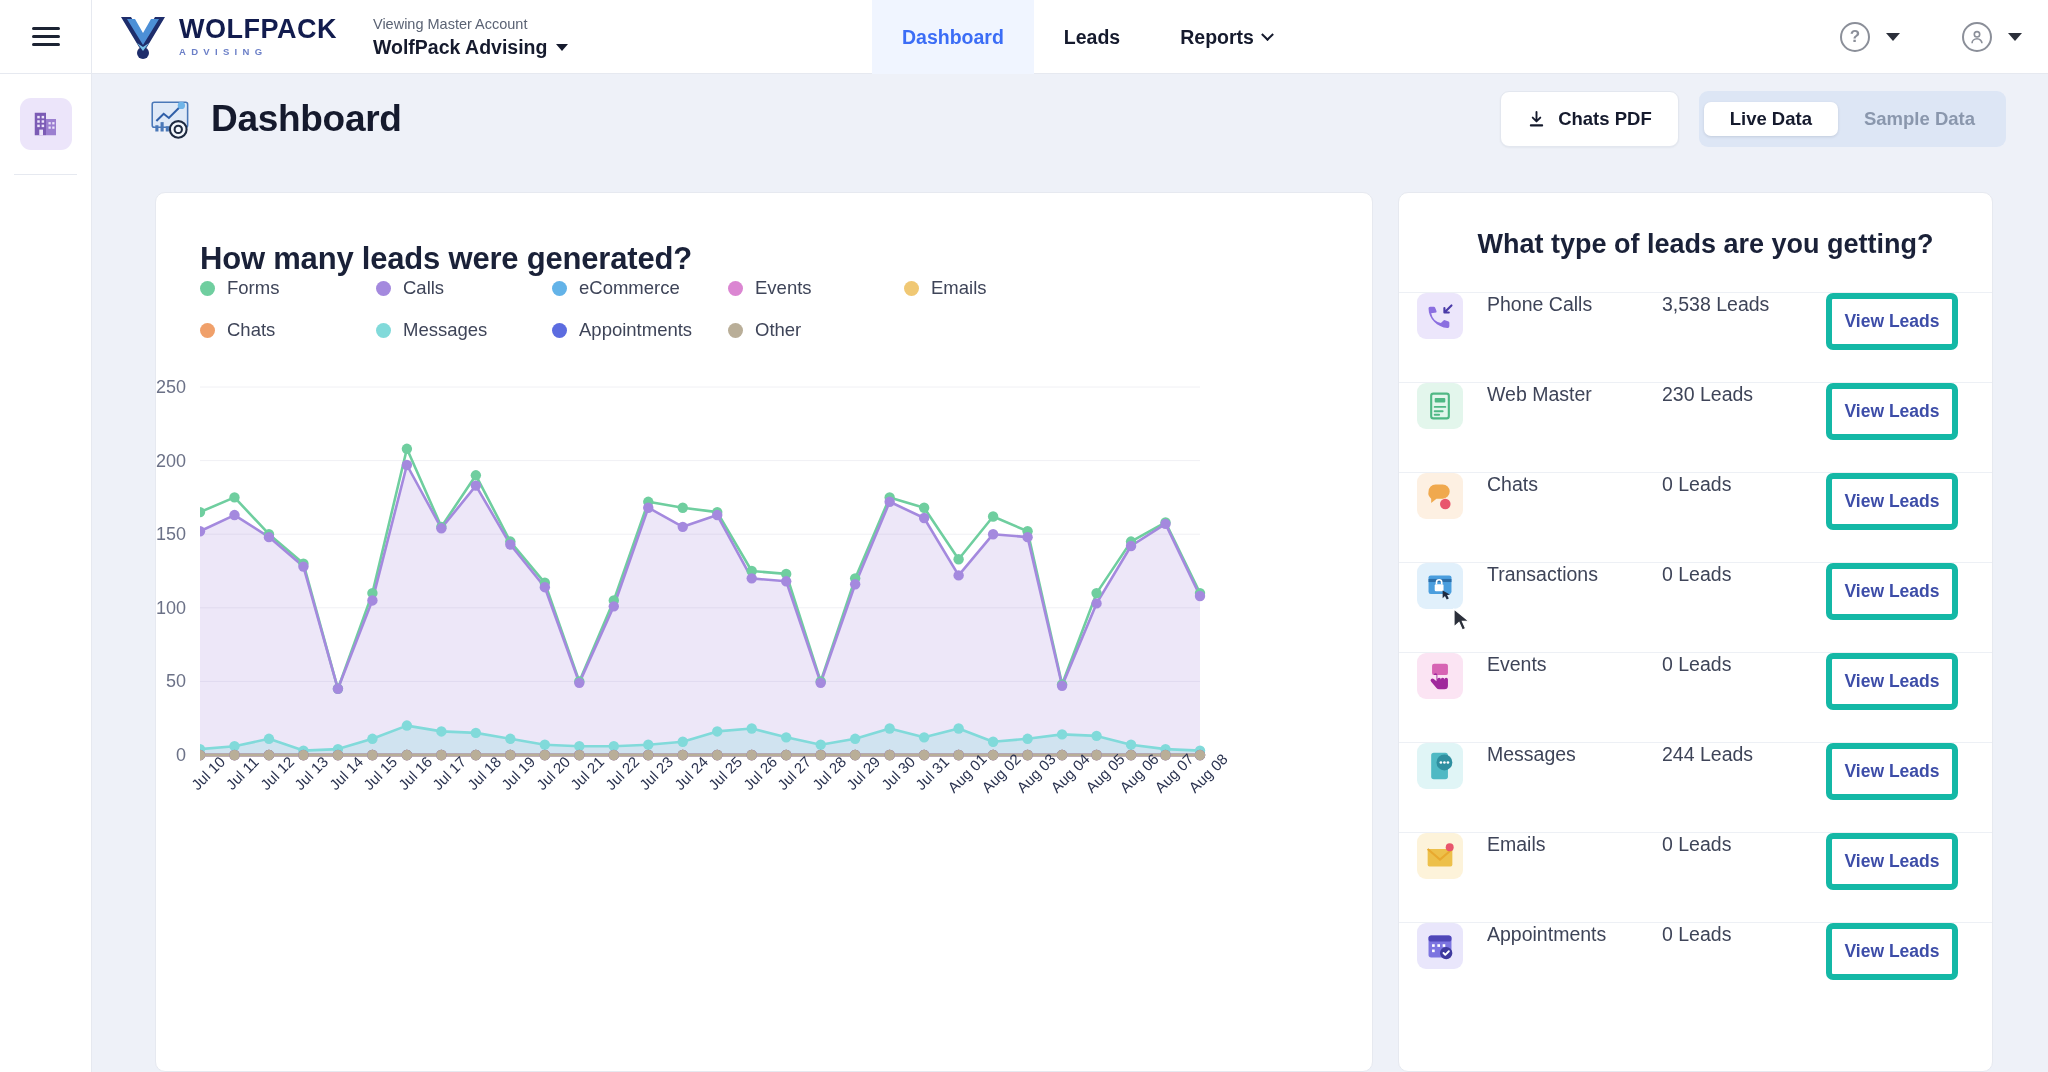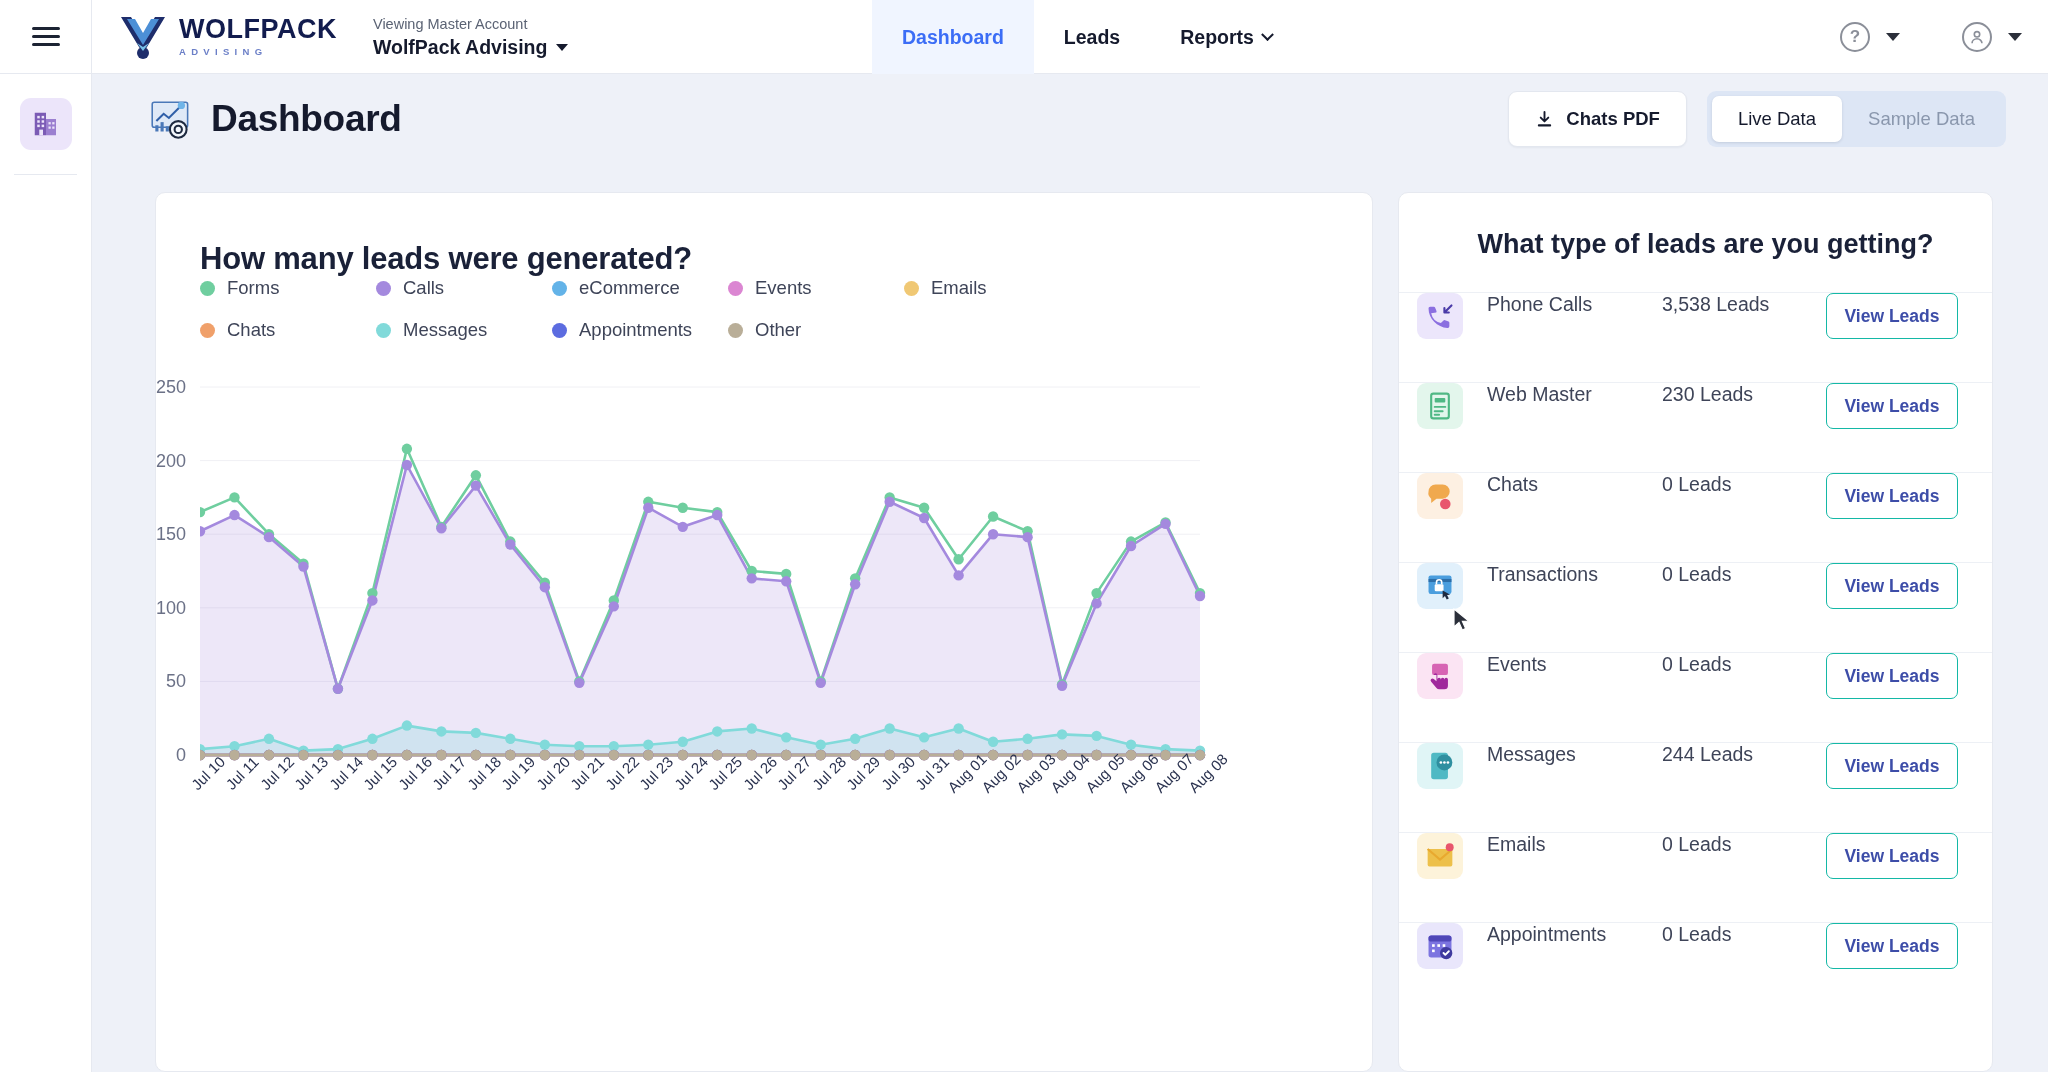--- a/index.html
+++ b/index.html
@@ -74,22 +74,22 @@
     height: 56px; background: #fff; border: 1px solid #e3e7ef; border-radius: 9px;
     display: flex; align-items: center; gap: 12px; padding: 0 26px;
     font-size: 18.5px; font-weight: 700; color: #151a2d; cursor: pointer;
     box-shadow: 0 1px 2px rgba(20,30,60,.05);
   }
   .seg {
     height: 56px; background: #dde6f5; border-radius: 9px; padding: 5px;
     display: flex; align-items: center; gap: 0;
   }
   .seg-btn {
-    height: 46px; padding: 0 26px; border-radius: 7px; display:flex;align-items:center;
-    font-size: 18.5px; font-weight: 400; color: #8a97ad; cursor: pointer;
+    height: 34px; padding: 0 26px; border-radius: 7px; display:flex;align-items:center;
+    font-size: 18.5px; font-weight: 700; color: #8a97ad; cursor: pointer;
   }
   .seg-btn.on { background: #fff; color: #151a2d; box-shadow: 0 1px 3px rgba(20,30,60,.13); }
   .date-btn {
     height: 56px; background: #fff; border: 1px solid #e3e7ef; border-radius: 9px;
     display:flex;align-items:center;gap:14px;padding: 0 22px;
     font-size: 18.5px; font-weight: 700; color: #151a2d; cursor: pointer;
     box-shadow: 0 1px 2px rgba(20,30,60,.05);
   }
 
   
@@ -121,21 +121,21 @@
   }
   .rc-title { text-align: center; font-size: 27px; font-weight: 700; color: #1a2138; padding: 36px 0 32px; margin-left: 20px; }
   .lead-row {
     display: flex; align-items: flex-start; height: 90px; padding: 0 34px 0 18px;
     border-top: 1px solid #edf0f5;
   }
   .lead-icon { width: 46px; height: 46px; border-radius: 9px; flex: none; display:flex;align-items:center;justify-content:center; }
   .lead-name { margin-left: 24px; font-size: 19.5px; color: #3e4458; width: 175px; }
   .lead-count { font-size: 19.5px; color: #3e4458; flex: 1; }
   .view-btn {
-    border: 1px solid #14b8a6; border-radius: 7px; height: 46px; min-width: 132px;
+    border: 6px solid #14b8a6; border-radius: 7px; height: 57px; min-width: 132px;
     display:flex;align-items:center;justify-content:center;
     font-size: 17.5px; font-weight: 700; color: #3d4da8; cursor: pointer; background:#fff;
   }
   .cursor-arrow { position:absolute; left: 1452px; top: 608px; pointer-events:none; }
 </style>
 </head>
 <body>
 
 <div class="topbar">
   <div class="hamburger">

